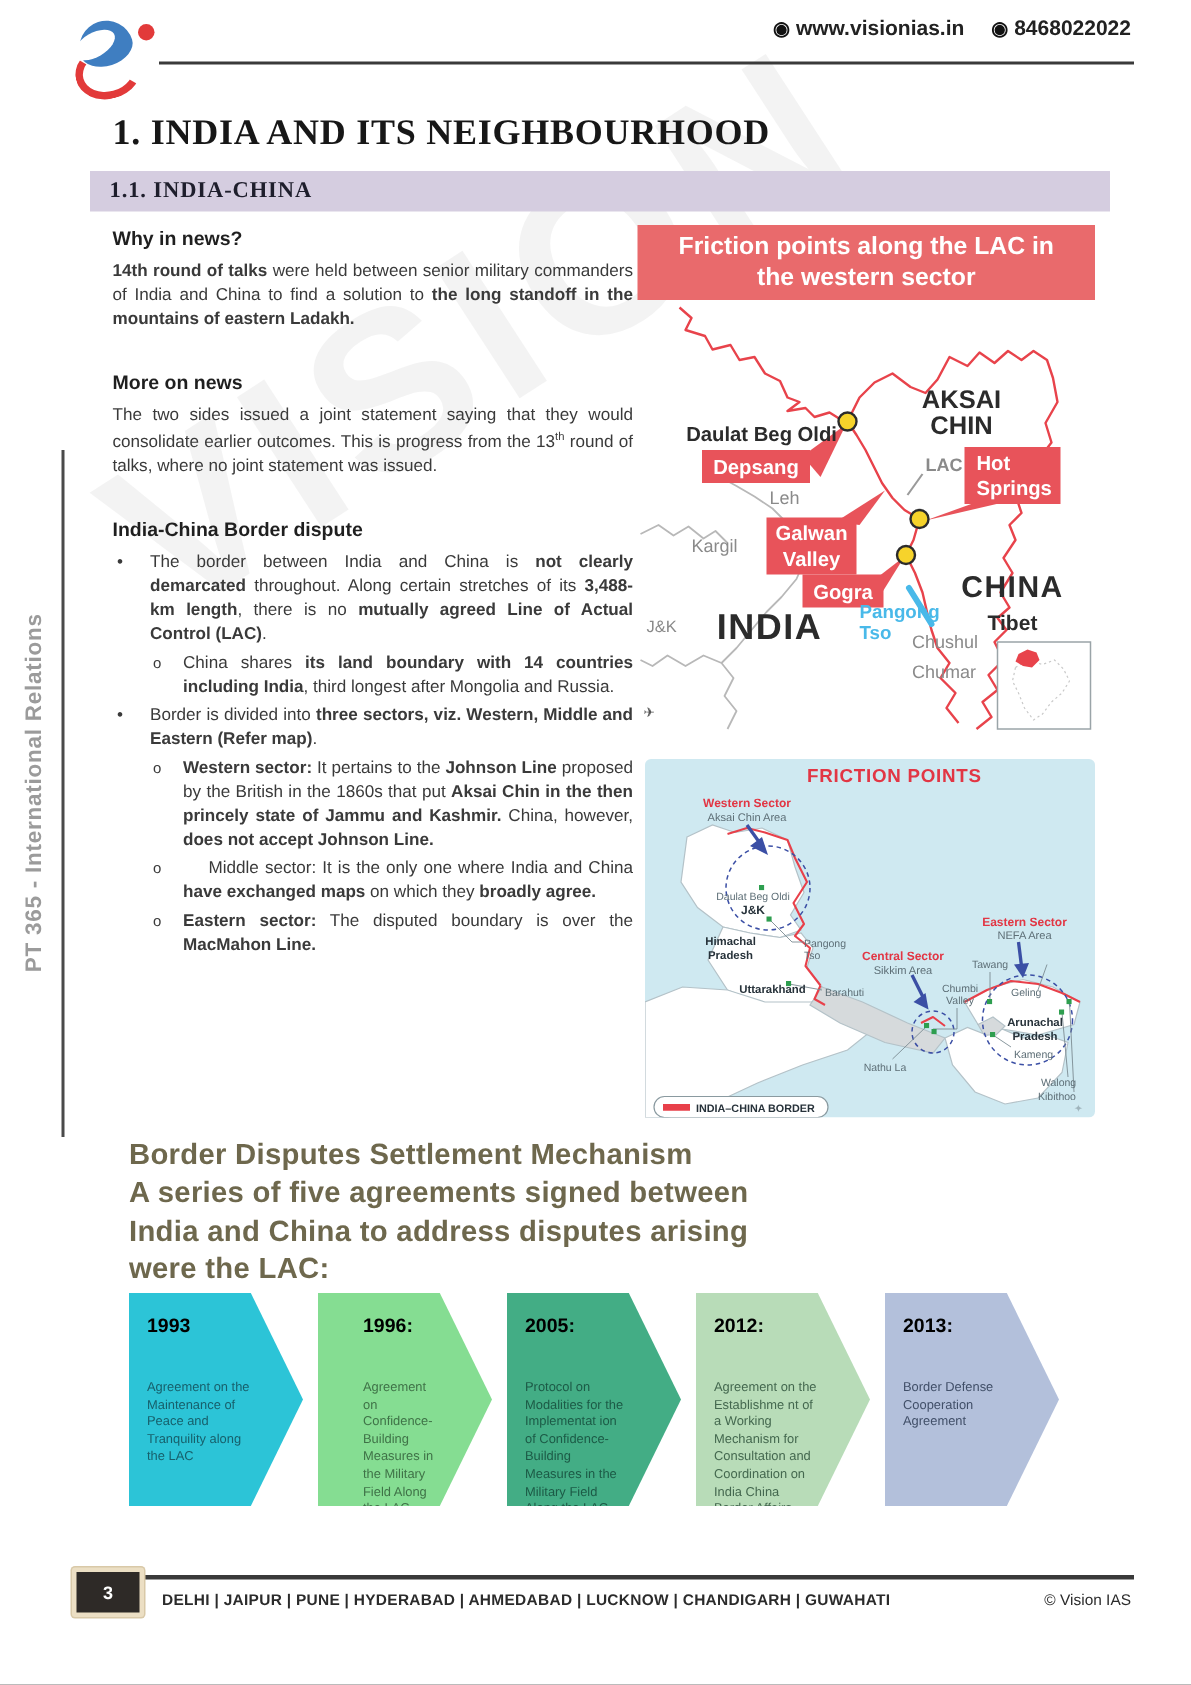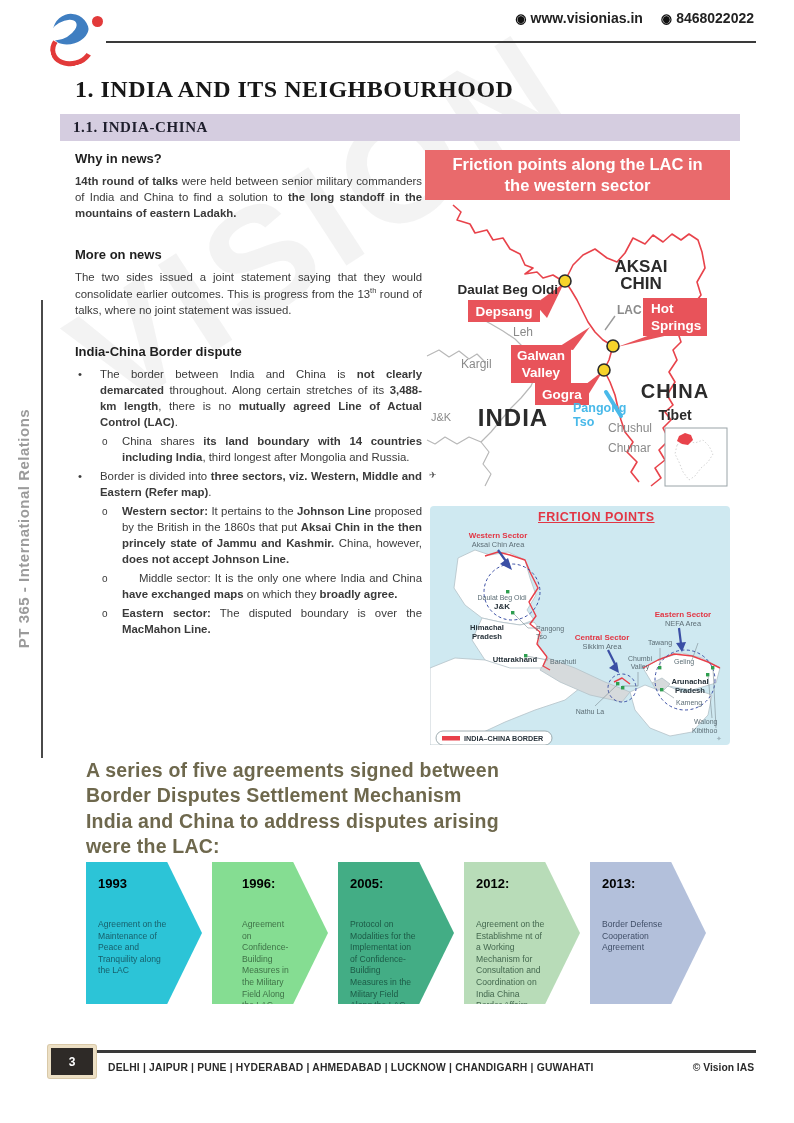--- a/index.html
+++ b/index.html
@@ -61,21 +61,21 @@
   .t-gray{fill:#8a8a8a;}
   .t-white{fill:#ffffff;font-weight:700;}
   .t-cyan{fill:var(--pangong-blue,#49b9e9);font-weight:700;}
   .red-line{stroke:var(--map-border-red,#e8434b);stroke-width:1.6;fill:none;stroke-linejoin:round;}
   .gray-line{stroke:#b8b8b8;stroke-width:1.2;fill:none;stroke-linejoin:round;}
   .callout{fill:var(--callout-red,#e8535a);}
   .ydot{fill:var(--yellow-dot,#f6d32b);stroke:#2b2b2b;stroke-width:1.6;}
 
   
   .map2{left:430px;top:500px;width:300px;height:245px;}
-  .map2-title{left:108px;top:10px;font-size:12.5px;font-weight:700;color:var(--map2-red-text,#e23644);letter-spacing:.5px;text-decoration:underline;}
+  .map2-title{left:108px;top:10px;font-size:12.5px;font-weight:700;color:var(--map2-red-text,#e23644);letter-spacing:.5px;}
   .map2-desc{left:108px;top:27px;width:186px;font-size:7.6px;line-height:1.22;color:#44525a;}
   .t2-red{fill:var(--map2-red-text,#e23644);font-weight:700;}
   .t2-gray{fill:#5d6e76;}
   .t2-dark{fill:#27323a;font-weight:700;}
   .land{fill:#ffffff;stroke:#b4c2c8;stroke-width:.8;}
   .land-gray{fill:#d6dadc;stroke:#b4c2c8;stroke-width:.8;}
   .border2{stroke:#e8404a;stroke-width:1.4;fill:none;stroke-linejoin:round;}
   .dashc{stroke:var(--arrow-blue,#3b4fa5);stroke-width:1;fill:none;stroke-dasharray:3 2.5;}
   .barrow{stroke:var(--arrow-blue,#3b4fa5);stroke-width:2.2;fill:none;}
   .bhead{fill:var(--arrow-blue,#3b4fa5);}
@@ -90,21 +90,21 @@
         box-sizing:border-box;padding:14px 34px 10px 12px;}
   .step-year{font-weight:700;font-size:13px;color:#000000;margin-bottom:12px;}
   .step-text{font-size:8.6px;line-height:1.35;margin-top:28px;}
 
   
   .footer-line{left:88px;top:1050px;width:668px;height:2.5px;background:#3a3a3a;}
   .page-num{left:48px;top:1045px;width:42px;height:27px;background:#2e2a27;border:3px solid #ecdfc4;
             border-radius:2px;color:#fff;font-weight:700;font-size:12px;display:flex;
             align-items:center;justify-content:center;box-shadow:0 0 0 1px #d9c9a8;}
   .footer-cities{left:108px;top:1062px;width:540px;font-size:10.3px;font-weight:700;color:#2b2b2b;letter-spacing:.2px;}
-  .footer-copy{right:40px;top:1062px;font-size:10.3px;font-weight:700;color:#2b2b2b;text-align:center;}
+  .footer-copy{right:40px;top:1062px;font-size:10.3px;font-weight:400;color:#2b2b2b;text-align:center;}
 </style>
 </head>
 <body>
 
 <div class="page">
 
   <div class="abs watermark">VISION</div>
 
   <div class="abs logo">
     <div class="crescent"></div>
@@ -303,22 +303,22 @@
         <rect x="6" y="231" width="116" height="14" rx="7" fill="#ffffff" stroke="#8a9aa0" stroke-width=".8"></rect>
         <rect x="12" y="236" width="18" height="4.5" fill="#e8404a"></rect>
         <text class="t2-dark" x="34" y="241" font-size="7.2">INDIA–CHINA BORDER</text>
       </g>
       <text x="286" y="241" font-size="7" fill="#9fb4bc">✦</text>
     </svg>
     <div class="abs map2-title">FRICTION POINTS</div>
   </div>
 
   <div class="abs mech-heading">
+      <div>Border Disputes Settlement Mechanism</div>
       <div>A series of five agreements signed between</div>
-      <div>Border Disputes Settlement Mechanism</div>
       <div>India and China to address disputes arising</div>
       <div>were the LAC:</div>
     </div>
   <div class="abs steps">
       <div class="step" style="background: rgb(44, 196, 215); color: rgb(23, 95, 107);">
         <div class="step-year">1993</div>
         <div class="step-text">Agreement on the Maintenance of Peace and Tranquility along the LAC</div>
       </div>
       <div class="step" style="background: rgb(133, 221, 146); color: rgb(63, 114, 71); padding-left: 30px;">
         <div class="step-year">1996:</div>

